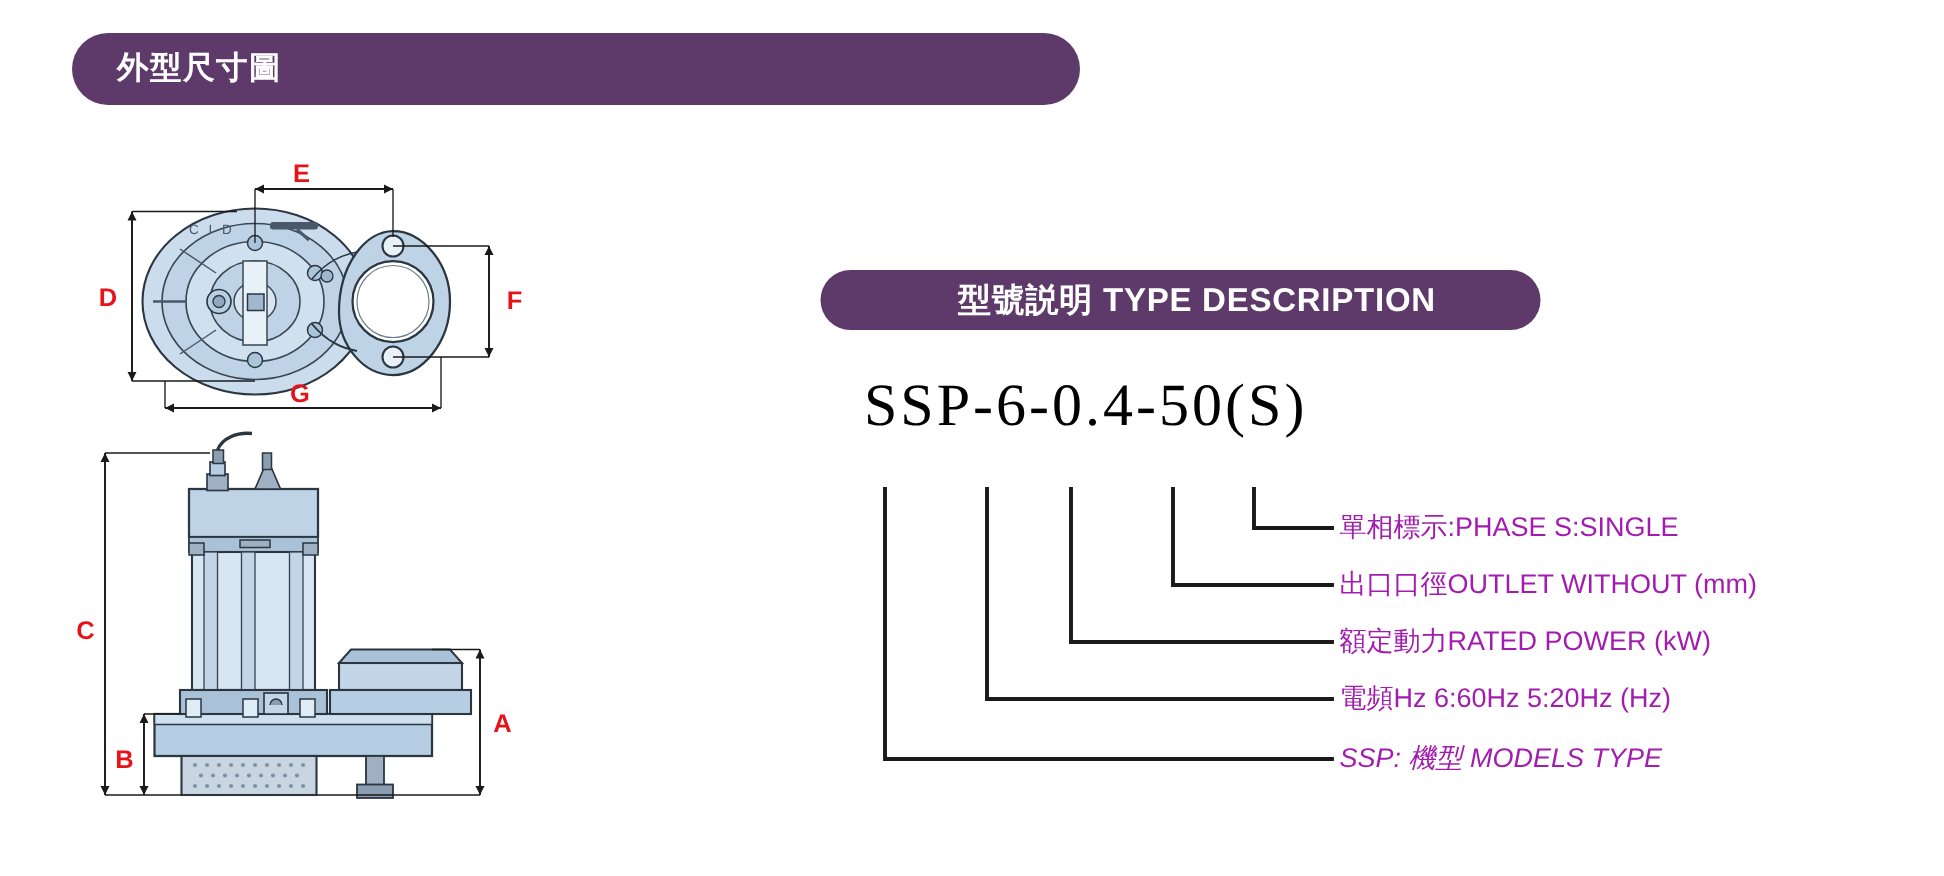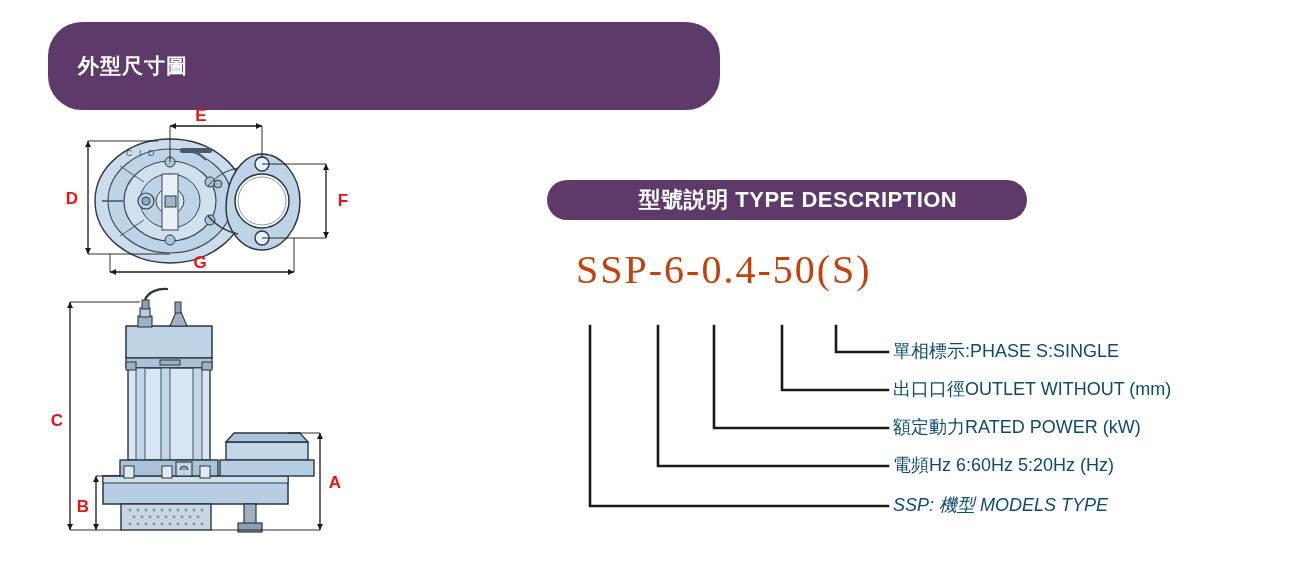--- a/index.html
+++ b/index.html
@@ -18,21 +18,21 @@
   .banner {
     position: absolute;
     background: #5d3a69;
     color: #ffffff;
     display: flex;
     flex-direction: column;
     justify-content: center;
   }
   #dimensions-banner {
     left: 48px; top: 22px;
-    width: 672px; height: 88px;
+    width: 672px; height: 48px;
     border-radius: 34px 34px 34px 34px;
     padding-left: 30px;
     box-sizing: border-box;
     gap: 38px;
   }
   #dimensions-banner .zh {
     font-size: 21px; font-weight: bold;
     letter-spacing: 1px; line-height: 1.05;
   }
   #dimensions-banner .en {
@@ -53,33 +53,33 @@
     white-space: nowrap;
   }
 
   
   #model-code {
     position: absolute;
     left: 576px; top: 246px;
     font-family: "Liberation Serif", serif;
     font-size: 40px;
     letter-spacing: 2px;
-    color: #c2410c;
+    color: #000000;
     white-space: nowrap;
   }
 
   
   #leaders { position: absolute; left: 0; top: 0; }
 
   
   .callout-label {
     position: absolute;
     left: 893px;
     font-size: 18px;
-    color: #0c4a6e;
+    color: #a21caf;
     white-space: nowrap;
     line-height: 1;
   }
   .callout-label.r0 { top: 342px; }
   .callout-label.r1 { top: 380px; }
   .callout-label.r2 { top: 418px; }
   .callout-label.r3 { top: 456px; }
   .callout-label.r4 { top: 496px; font-style: italic; }
 
   

